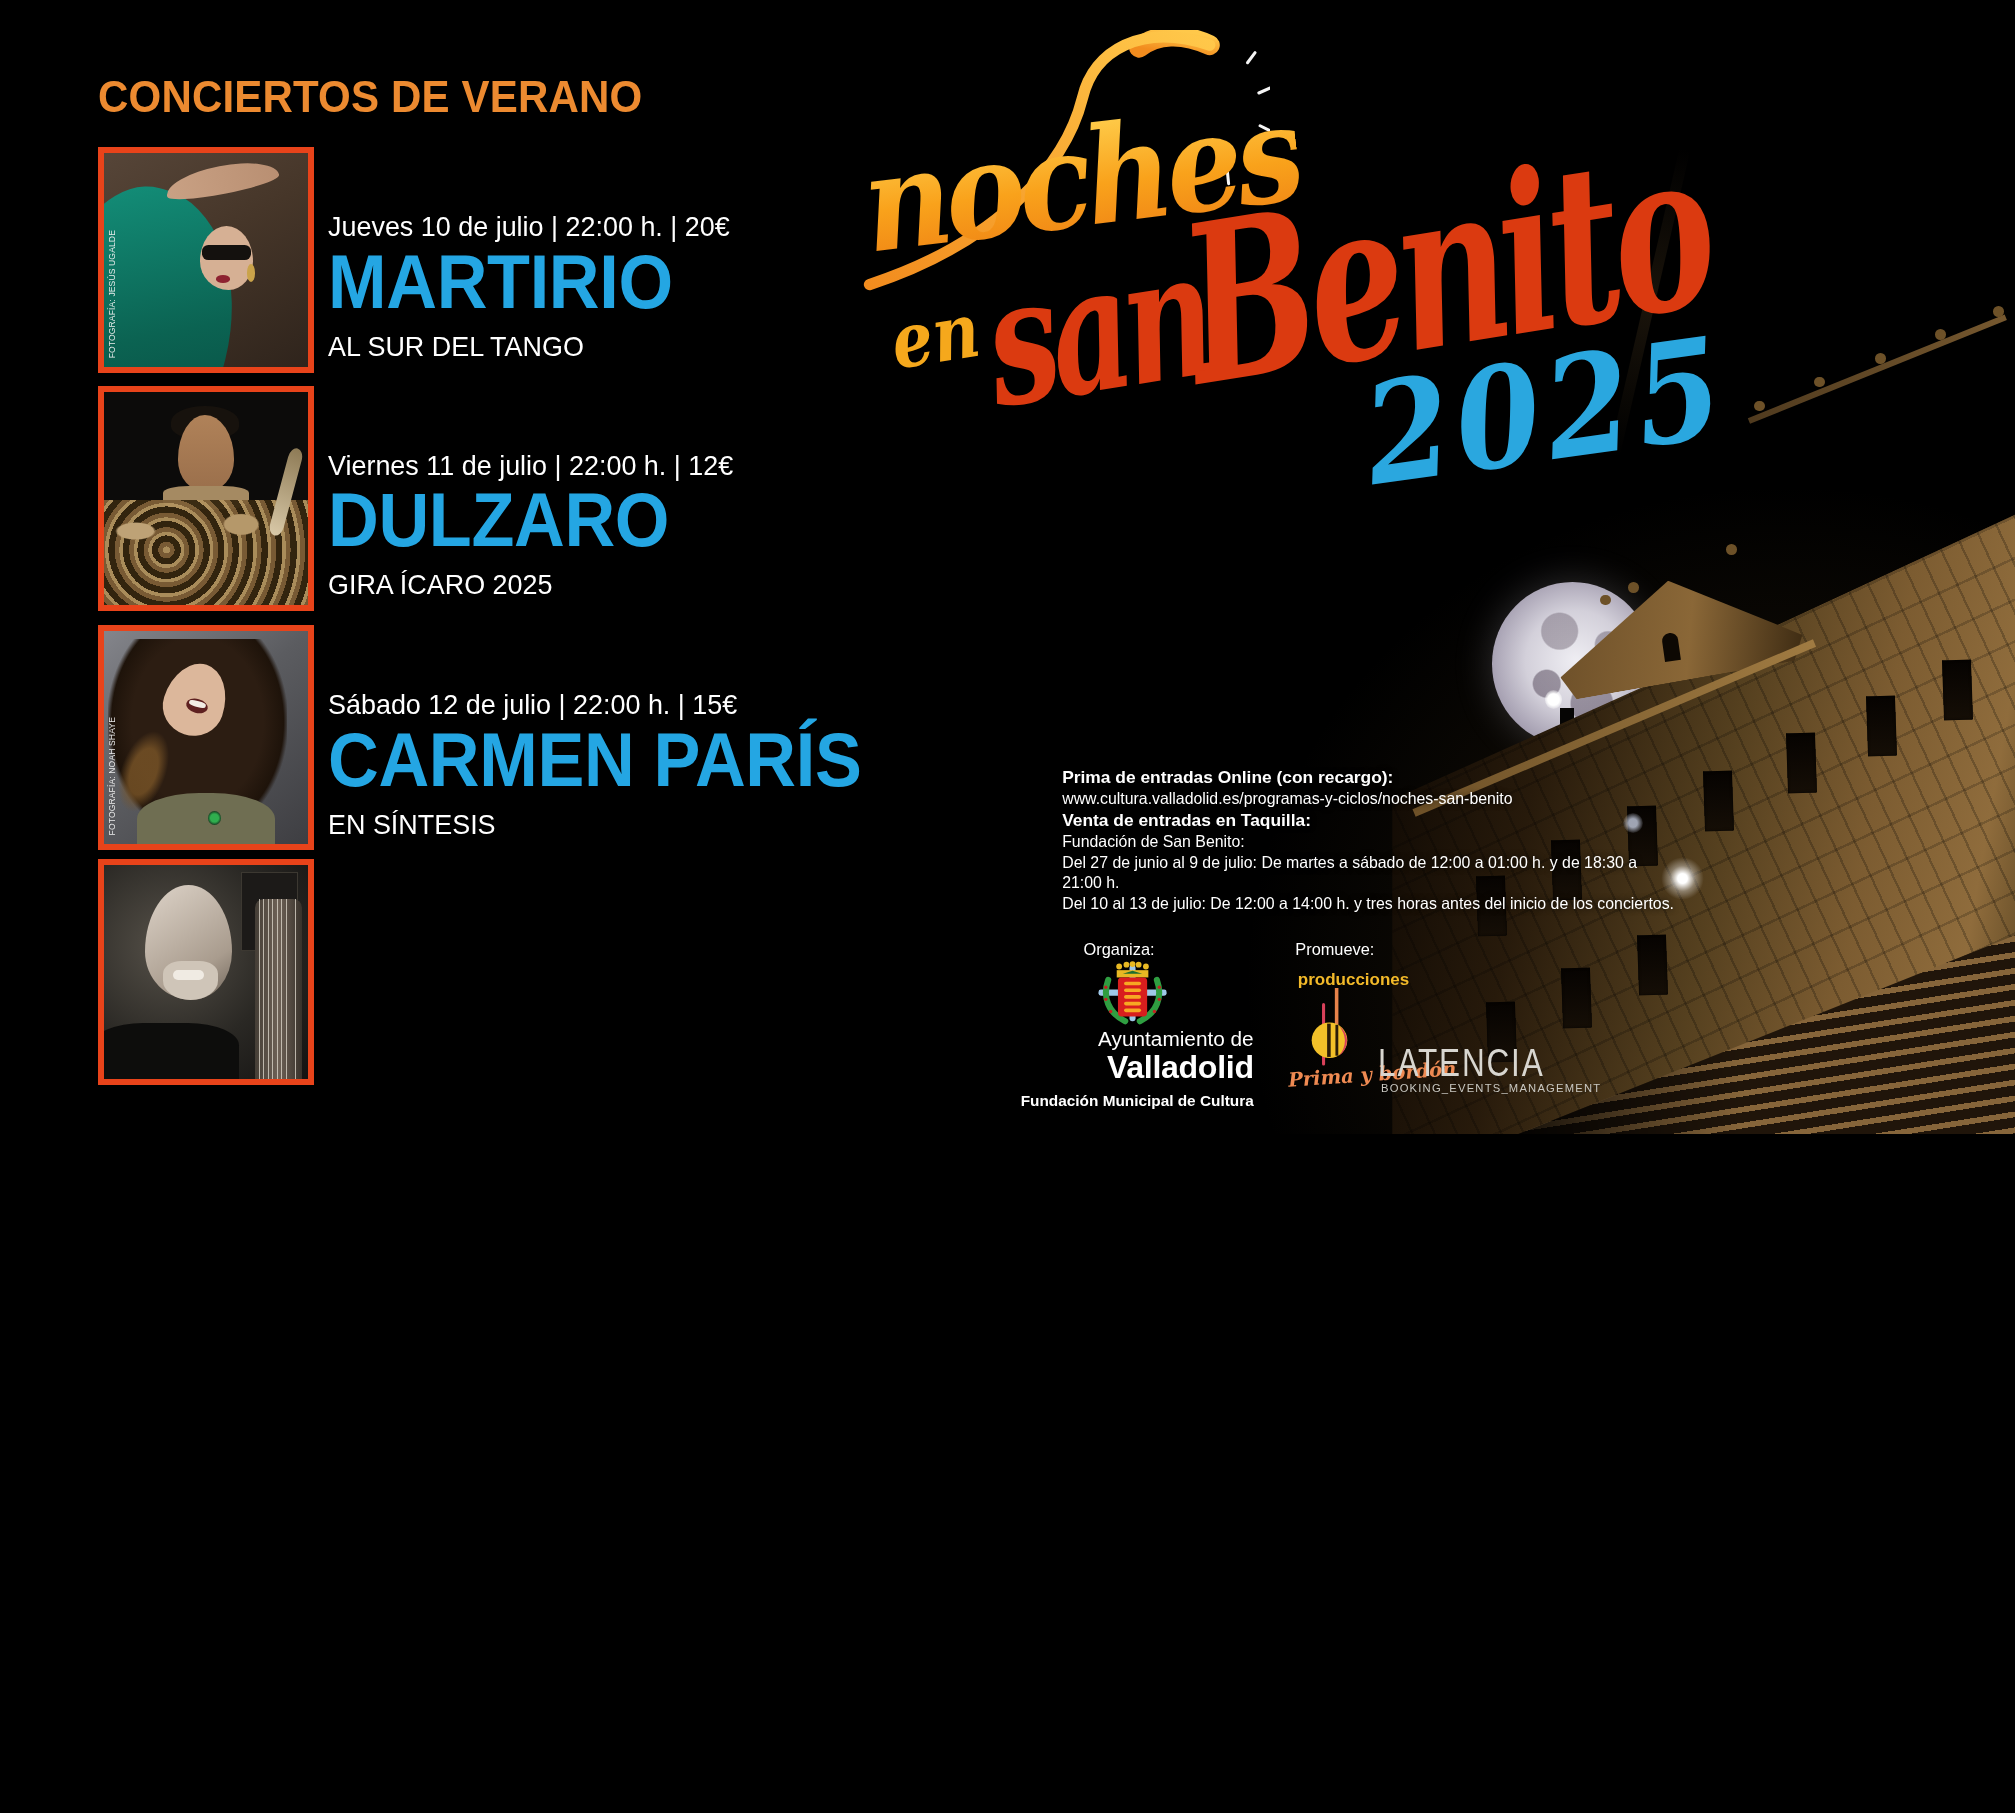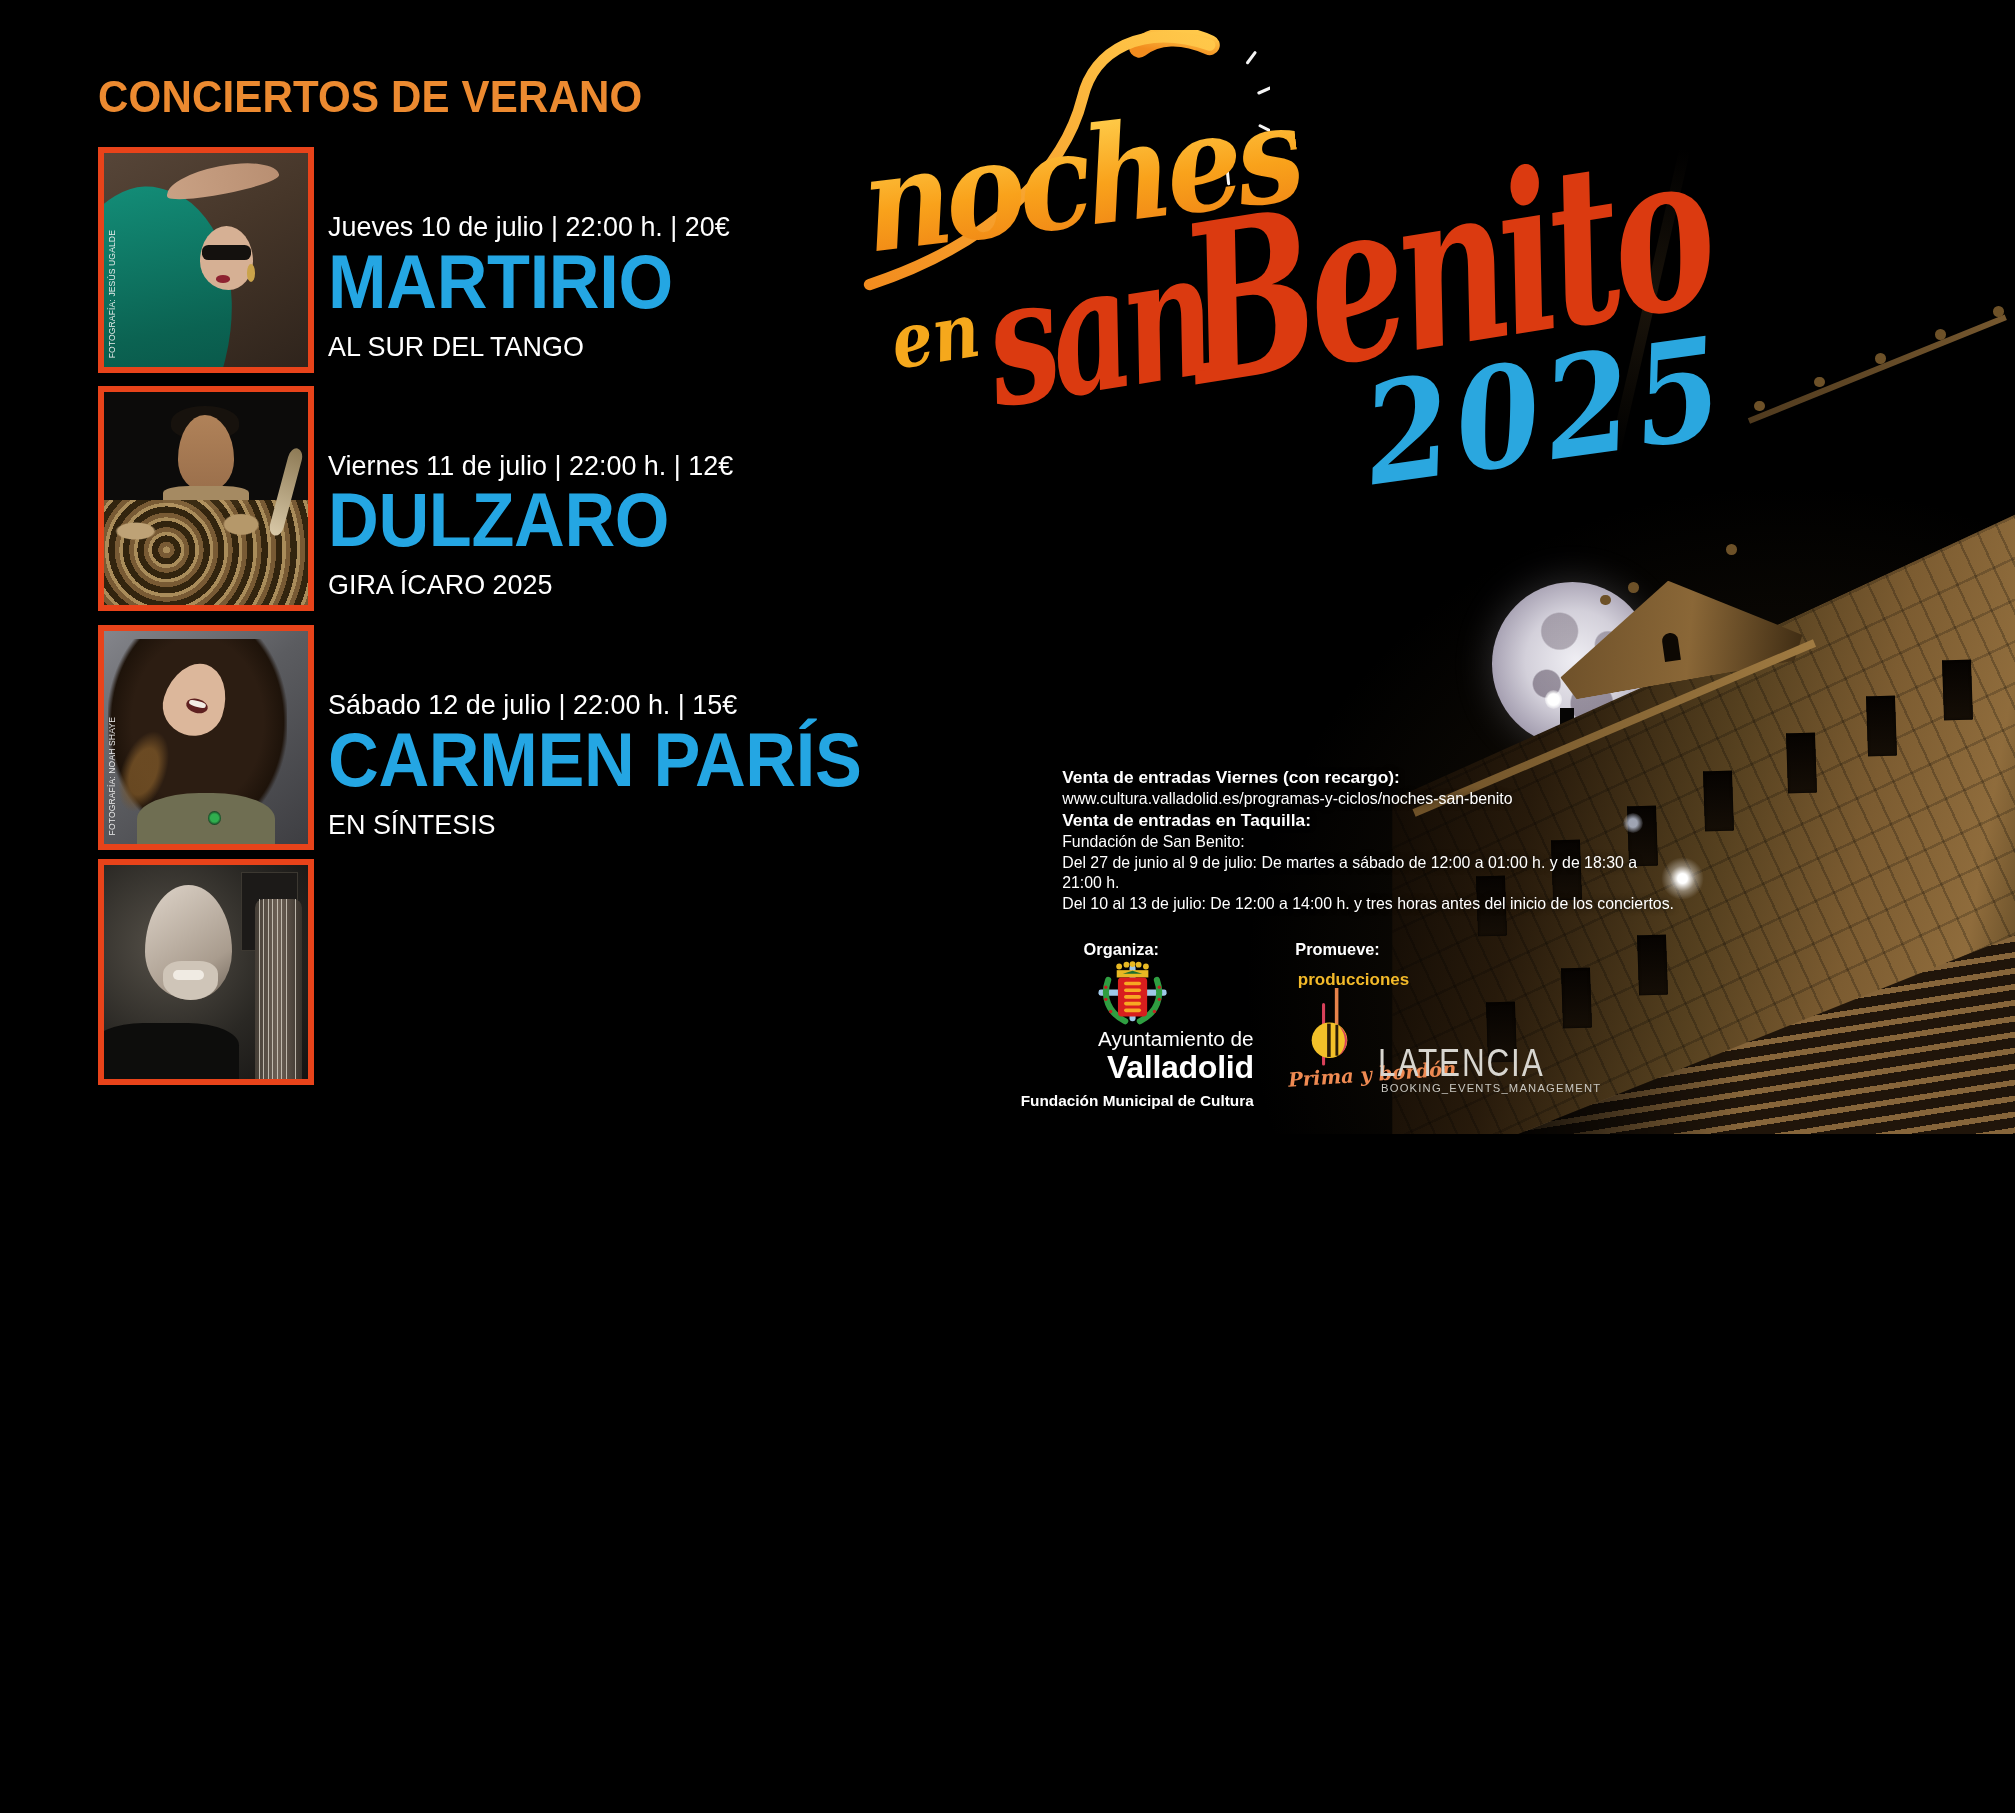--- a/index.html
+++ b/index.html
@@ -169,21 +169,21 @@
   .tickets{position:absolute;left:8.43rem;top:6.08rem;width:4.9rem;z-index:5;
            text-shadow:0 0 .05rem rgba(0,0,0,.9);}
   .tickets p{margin:0;line-height:1.3;}
   .t-h{font-size:.138rem;font-weight:700;}
   .t-b{font-size:.126rem;font-weight:400;margin-top:.035rem;}
   .t-h2{margin-top:.155rem;}
   .t-m1{margin-top:.085rem;}
   .t-m2{margin-top:.055rem;}
 
   
-  .foot-label{position:absolute;z-index:5;font-size:.13rem;font-weight:700;color:#fff;}
+  .foot-label{position:absolute;z-index:5;font-size:.13rem;font-weight:400;color:#fff;}
   .org-label{left:8.60rem;top:7.46rem;}
   .crest{position:absolute;left:8.70rem;top:7.60rem;width:.58rem;height:.56rem;z-index:5;}
   .org-col{position:absolute;left:8.05rem;top:8.16rem;width:1.9rem;text-align:right;z-index:5;}
   .org-l1{font-size:.165rem;font-weight:400;line-height:1.1;}
   .org-l2{font-size:.255rem;font-weight:700;line-height:1.05;letter-spacing:-.01em;}
   .org-l3{font-size:.122rem;font-weight:600;margin-top:.055rem;}
 
   .prom-label{left:10.28rem;top:7.46rem;}
   .producciones{position:absolute;left:10.30rem;top:7.70rem;z-index:5;font-size:.135rem;font-weight:700;
         color:#F2B929;}
@@ -324,21 +324,21 @@
       <line x1="336" y1="112" x2="337" y2="122"></line>
     </g>
   </svg>
   <span class="lg l-noches">noches</span>
   <span class="lg l-en">en</span>
   <span class="lg l-san">san</span>
   <span class="lg l-benito">Benito</span>
   <span class="lg l-year">2025</span>
 
   <div class="tickets">
-    <p class="t-h">Venta de entradas Viernes (con recargo):</p>
+    <p class="t-h">Prima de entradas Online (con recargo):</p>
     <p class="t-b">www.cultura.valladolid.es/programas-y-ciclos/noches-san-benito</p>
     <p class="t-h t-h2">Venta de entradas en Taquilla:</p>
     <p class="t-b">Fundación de San Benito:</p>
     <p class="t-b t-m1">Del 27 de junio al 9 de julio: De martes a sábado de 12:00 a 01:00 h. y de 18:30 a 21:00 h.</p>
     <p class="t-b t-m2">Del 10 al 13 de julio: De 12:00 a 14:00 h. y tres horas antes del inicio de los conciertos.</p>
   </div>
 
   <span class="foot-label org-label">Organiza:</span>
   <svg class="crest" viewBox="0 0 60 58">
     <rect x="27.5" y="6" width="5" height="46" rx="2" fill="#9FC8E8"></rect>

